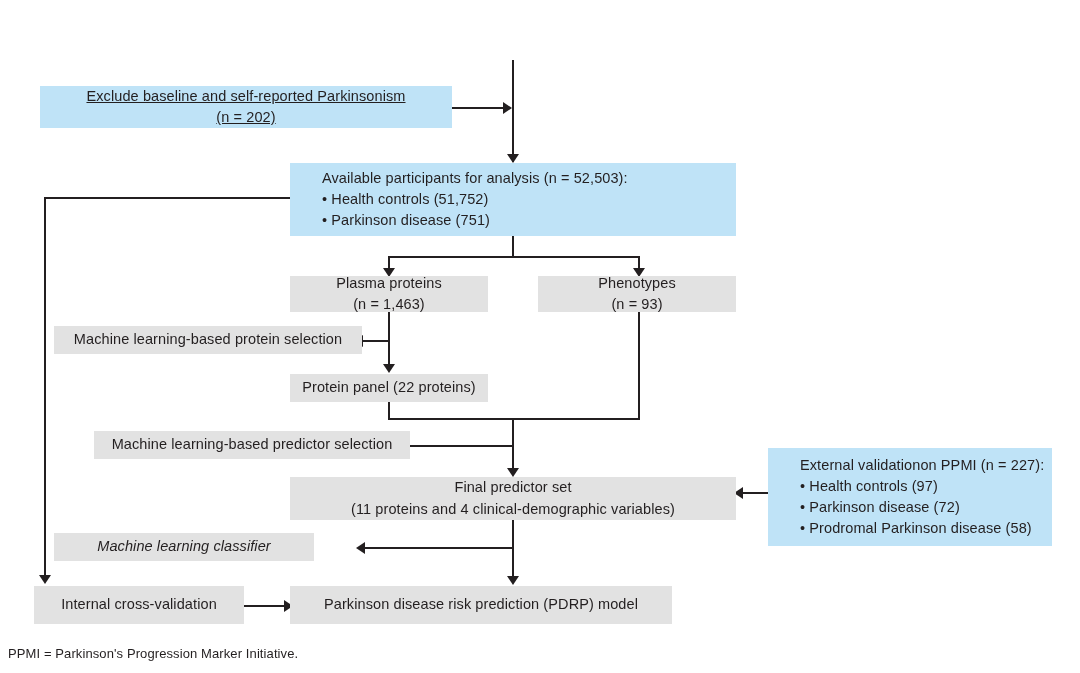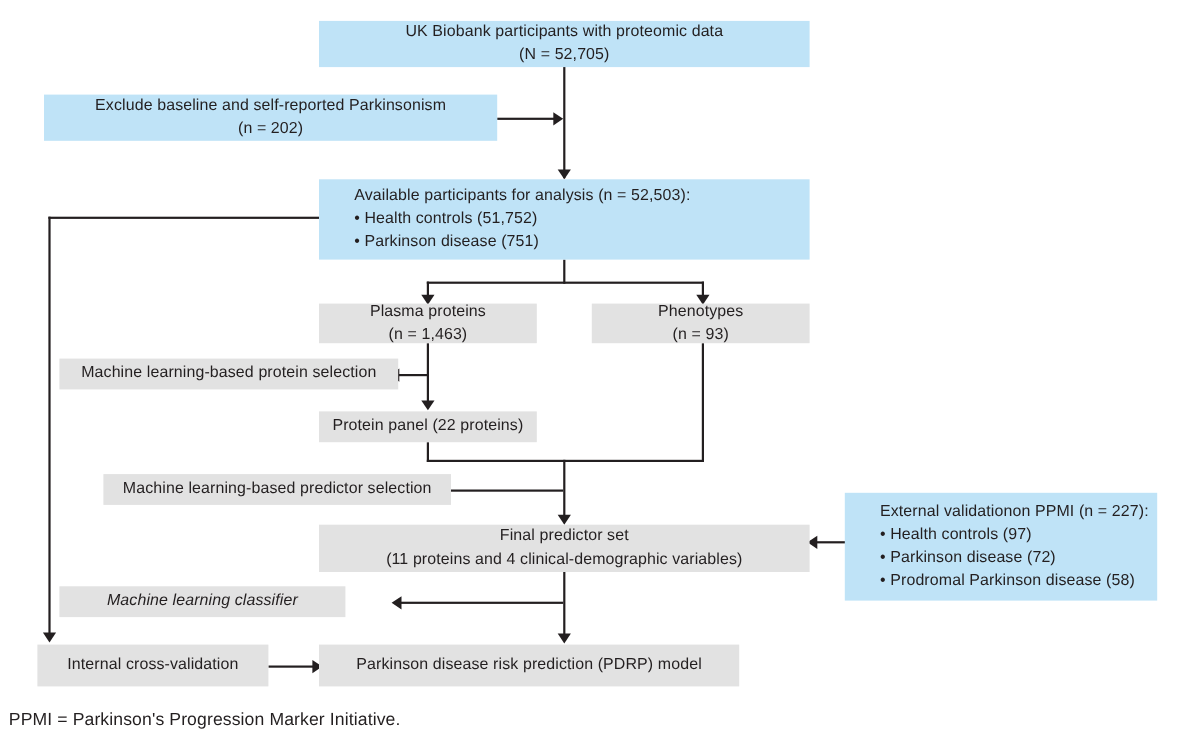--- a/index.html
+++ b/index.html
@@ -61,21 +61,21 @@
   .arrow-right {
     border-top: 6px solid transparent;
     border-bottom: 6px solid transparent;
     border-left: 9px solid #231f20;
   }
 
   .footnote {
     position: absolute;
     left: 8px;
     top: 646px;
-    font-size: 16px;
+    font-size: 13px;
     color: #231f20;
     letter-spacing: 0.1px;
   }
 </style>
 </head>
 <body>
 
 <div id="canvas">
 
   <div class="vline" style="left:512px; top:60px; height:102px;"></div>
@@ -114,26 +114,22 @@
   <div class="arrow-left" style="left:734px; top:487px;"></div>
 
   <div class="vline" style="left:512px; top:520px; height:60px;"></div>
   <div class="hline" style="left:364px; top:547px; width:148px;"></div>
   <div class="arrow-left" style="left:356px; top:542px;"></div>
   <div class="arrow-down" style="left:507px; top:576px;"></div>
 
   <div class="hline" style="left:244px; top:605px; width:44px;"></div>
   <div class="arrow-right" style="left:284px; top:600px;"></div>
 
-  <div class="box blue center" style="left:290px; top:19px; width:446px; height:42px;">
-    <span class="ln">UK Biobank participants with proteomic data</span>
-    <span class="ln">(N = 52,705)</span>
-  </div>
 
-  <div class="box blue center" style="left:40px; top:86px; width:412px; height:42px;">
+  <div class="box blue center" style="left:40px; top:86px; width:412px; height:42px;text-decoration:underline;">
     <span class="ln">Exclude baseline and self-reported Parkinsonism</span>
     <span class="ln">(n = 202)</span>
   </div>
 
   <div class="box blue left" style="left:290px; top:163px; width:446px; height:73px;">
     <span class="ln">Available participants for analysis (n = 52,503):</span>
     <span class="ln">• Health controls (51,752)</span>
     <span class="ln">• Parkinson disease (751)</span>
   </div>
 

